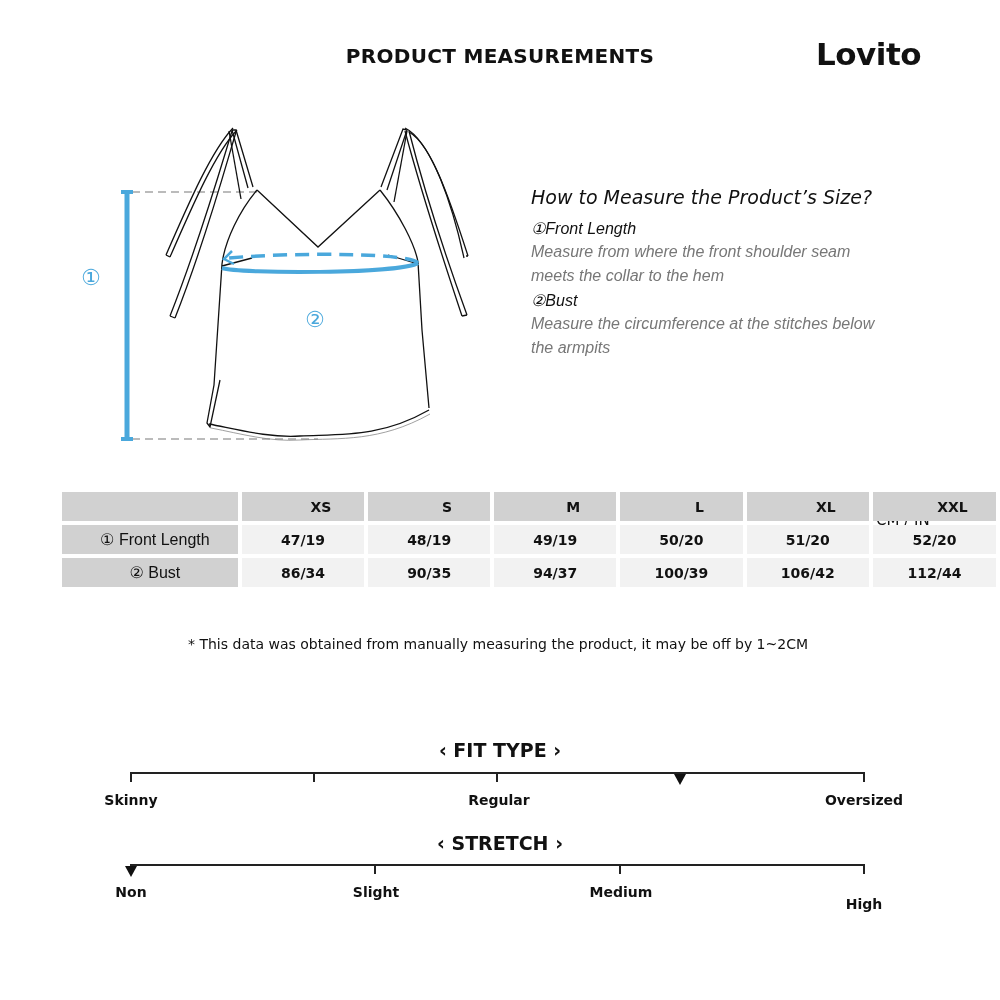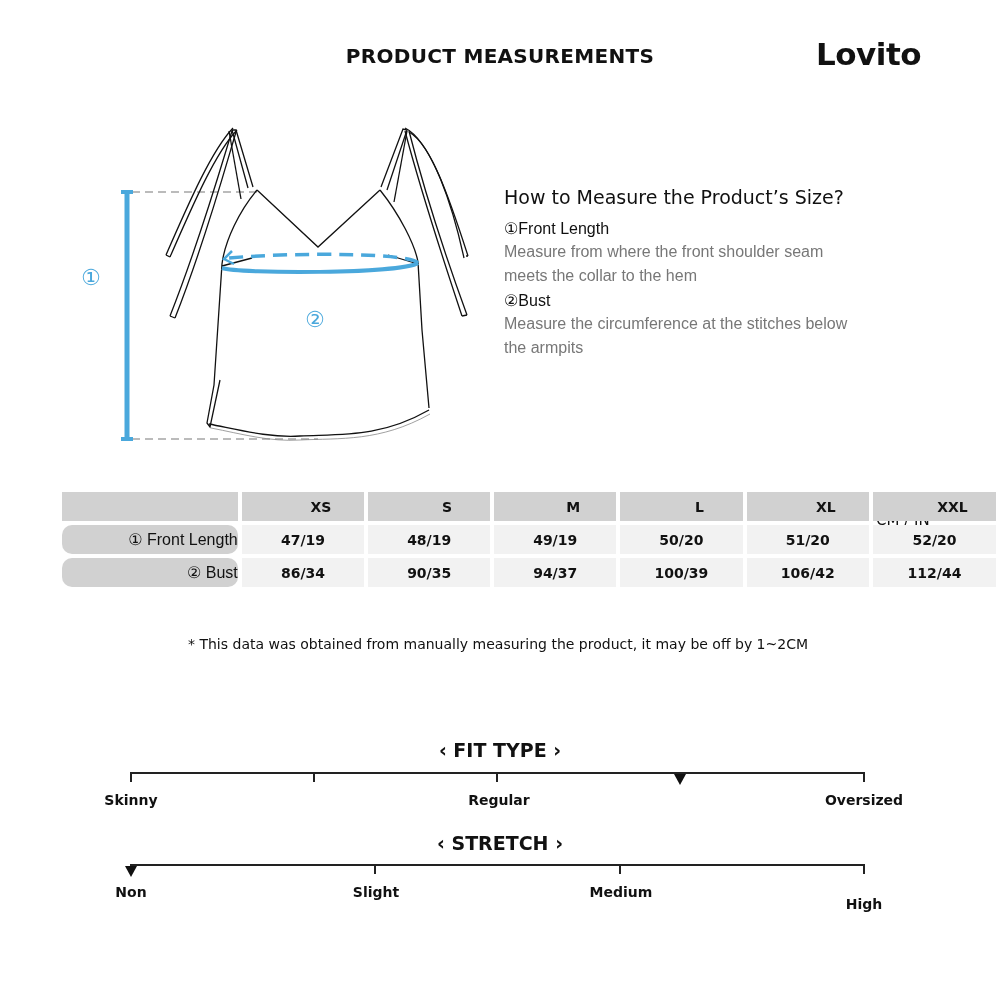--- a/index.html
+++ b/index.html
@@ -15,35 +15,35 @@
     position: absolute; left: 816px; top: 36px;
     font-family: "DejaVu Sans", sans-serif; font-weight: bold; font-size: 31px; color: #111;
     letter-spacing: -0.5px;
   }
 
   .illustration { position: absolute; left: 0; top: 110px; width: 500px; height: 350px; }
   .circ-label {
     position: absolute; font-family: "DejaVu Sans", sans-serif; color: #4aa8dc; font-size: 22px;
   }
 
-  .howto { position: absolute; left: 504px; top: 186px; width: 420px; }
+  .howto { position: absolute; left: 531px; top: 186px; width: 420px; font-style: italic; }
   .howto h2 {
     font-family: "DejaVu Sans", sans-serif; font-weight: normal; font-size: 19px; color: #111;
     margin-bottom: 10px;
   }
   .howto .item-title { font-size: 16px; color: #111; line-height: 22px; }
   .howto .item-desc { font-size: 16px; color: #777; line-height: 24px; margin-bottom: 2px; }
 
   .unit { position: absolute; left: 876px; top: 467px; font-family: "DejaVu Sans", sans-serif; font-size: 15px; color: #111; margin-top: 44px; }
 
   .size-table { position: absolute; left: 62px; top: 492px; border-collapse: separate; border-spacing: 4px 4px; margin-left: -4px; margin-top: -4px; }
   .size-table td, .size-table th { height: 29px; text-align: center; font-family: "DejaVu Sans", sans-serif; font-size: 14px; font-weight: bold; color: #111; }
   .size-table th { background: #d1d1d1; }
   .size-table td { background: #f2f2f2; }
-  .size-table td.row-label { background: #d1d1d1; text-align: right; padding-left: 10px; font-family: "Liberation Sans", sans-serif; font-weight: normal; font-size: 16px; border-radius: 10px; }
+  .size-table td.row-label { background: #d1d1d1; text-align: center; padding-left: 10px; font-family: "Liberation Sans", sans-serif; font-weight: normal; font-size: 16px; }
   .col-label { width: 182px; }
   .col-size { width: 126px; padding-left: 36px; }
 
   .note {
     position: absolute; left: 0; width: 996px; top: 636px; text-align: center;
     font-family: "DejaVu Sans", sans-serif; font-size: 14px; color: #111;
   }
 
   .scale-title {
     position: absolute; left: 0; width: 1000px; text-align: center;

